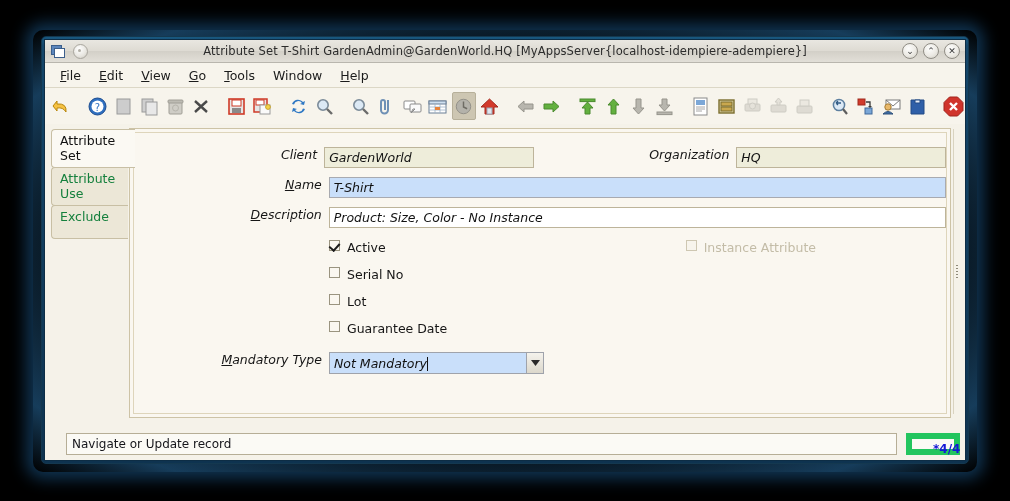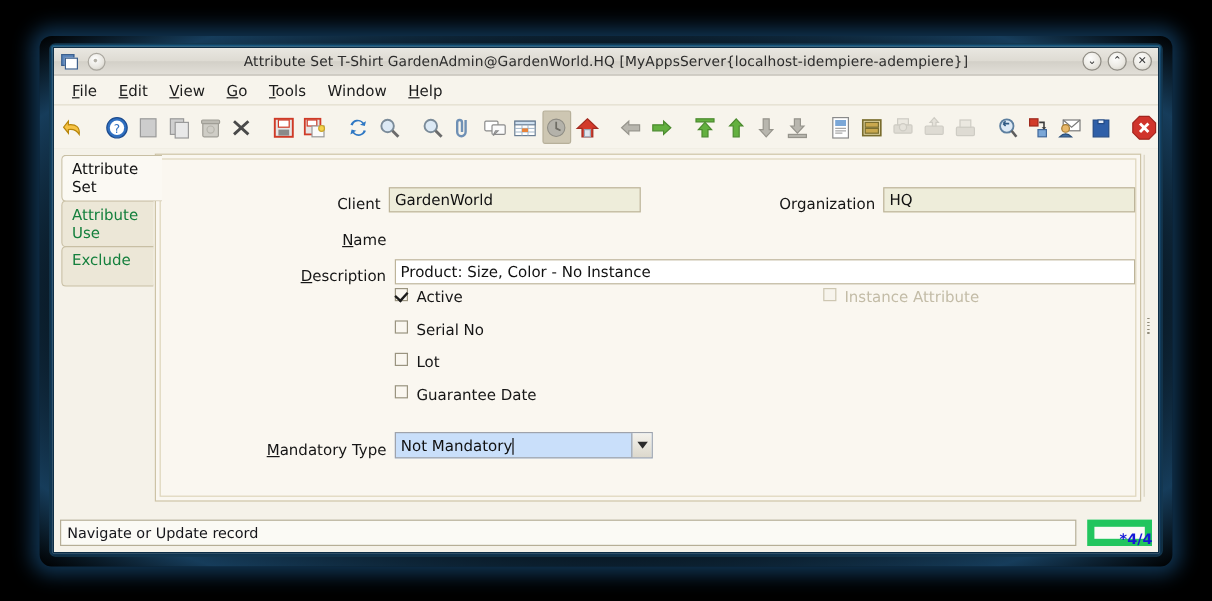--- a/index.html
+++ b/index.html
@@ -90,21 +90,21 @@
   .vtab.last{height:34px;}
 
   
   #panel{
     position:absolute;left:84px;top:4px;right:14px;bottom:42px;
     background:#faf7f0;border:1px solid #cdc3a6;box-sizing:border-box;
   }
   #panelInner{position:absolute;inset:3px;border:1px solid #ded5bb;background:#faf7f0;}
 
   #form{position:absolute;left:0;right:0;top:14px;}
-  .row{display:flex;align-items:flex-end;height:30px;}
+  .row{display:flex;align-items:flex-start;height:30px;font-style:italic;}
   .lbl{
     font-size:12.5px;color:#161616;text-align:right;white-space:nowrap;
   }
   .lbl .mn{text-decoration:underline;}
   .fld{
     box-sizing:border-box;height:21px;border:1px solid #bdb49a;
     font-size:12.5px;color:#111;padding:1px 4px;line-height:18px;
     background:#ffffff;overflow:hidden;white-space:nowrap;
   }
   .fld.ro{background:#eeedda;}
@@ -132,21 +132,21 @@
   .cbox.off2{border-color:#cec7b2;background:#f7f4ec;}
   .cbl{font-size:12.5px;color:#161616;margin-left:7px;white-space:nowrap;}
   .cbl.dis{color:#c3bca7;}
 
   
   #splitter{position:absolute;right:4px;top:5px;width:7px;bottom:46px;background:#f5f2e9;border-left:1px solid #d9d3c0;}
   #splitgrip{position:absolute;left:2px;top:50%;margin-top:-7px;width:2px;height:14px;
     background:repeating-linear-gradient(to bottom,#8f8a79 0 1px,transparent 1px 3px);}
 
   
-  #status{position:absolute;left:5px;right:5px;bottom:5px;height:22px;display:flex;gap:9px;}
+  #status{position:absolute;left:21px;right:5px;bottom:5px;height:22px;display:flex;gap:9px;}
   #statusmsg{
     flex:1;box-sizing:border-box;border:1px solid #b6ae96;background:#fbfaf5;
     font-size:12px;color:#15151a;padding:2px 5px;line-height:16px;
   }
   #statuscnt{
     box-sizing:border-box;width:37px;border:6px solid #22c55e;background:#fbfaf5;
     font-size:12px;color:#1518d6;padding:2px 21px;line-height:16px;text-align:left;font-weight:bold;
   }
 </style>
 </head>
@@ -431,20 +431,21 @@
 
               <div class="row">
                 <span class="lbl" style="width:188px">Client</span>
                 <span class="fld ro" style="width:215px;margin-left:7px">GardenWorld</span>
                 <span class="lbl" style="width:175px;margin-left:25px">Organization</span>
                 <span class="fld ro" style="width:215px;margin-left:7px">HQ</span>
               </div>
 
               <div class="row">
                 <span class="lbl" style="width:188px"><span class="mn">N</span><span>ame</span></span>
+                <span class="fld mand" style="width:618px;margin-left:7px">T-Shirt</span>
               </div>
 
               <div class="row">
                 <span class="lbl" style="width:188px"><span class="mn">D</span><span>escription</span></span>
                 <span class="fld" style="width:618px;margin-left:7px">Product: Size, Color - No Instance</span>
               </div>
 
               <div class="cbrow" style="margin-top:3px">
                 <span style="width:195px"></span>
                 <span class="cbox on"></span>

